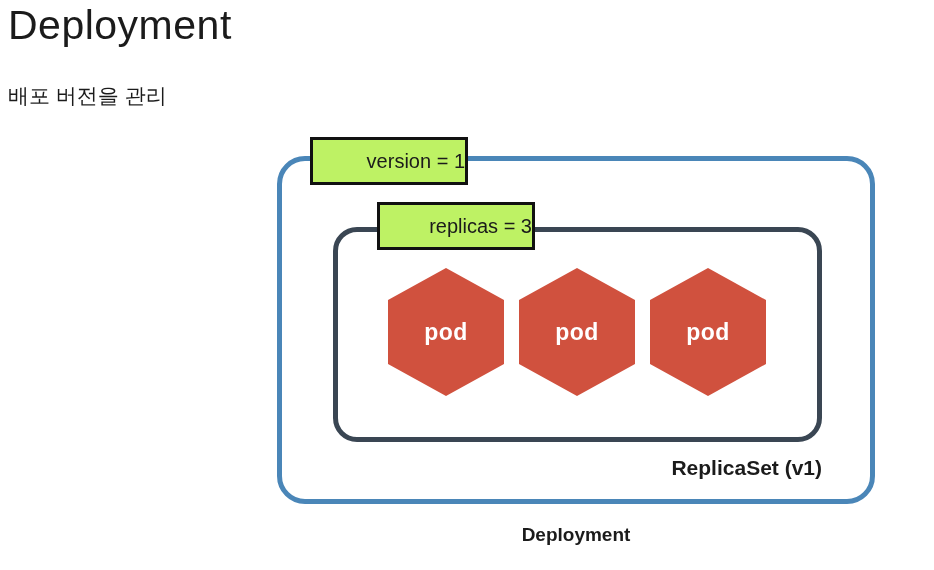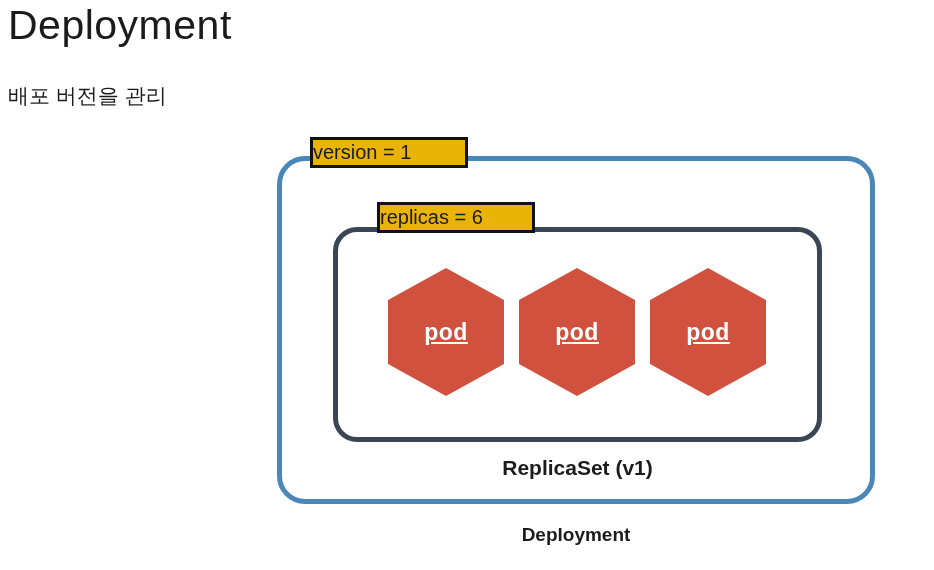--- a/index.html
+++ b/index.html
@@ -48,26 +48,26 @@
     top: 227px;
     width: 479px;
     height: 205px;
     border: 5px solid var(--replicaset-border, #3a4653);
     border-radius: 24px;
     background: #ffffff;
   }
   .label-box {
     position: absolute;
     box-sizing: border-box;
-    height: 31px;
+    height: 48px;
     border: 3px solid var(--label-box-border, #111111);
-    background: #eab308;
+    background: #bef264;
     display: flex;
     align-items: center;
-    justify-content: flex-start;
+    justify-content: flex-end;
     font-size: 20px;
     color: var(--text, #1b1b1b);
     z-index: 5;
   }
   .version-label { left: 310px; top: 137px; width: 158px; }
   .replicas-label { left: 377px; top: 202px; width: 158px; }
   .hexagon {
     position: absolute;
     top: 268px;
     width: 116px;
@@ -77,31 +77,30 @@
     display: flex;
     align-items: center;
     justify-content: center;
     z-index: 3;
   }
   .hexagon .pod-label {
     color: var(--pod-text, #ffffff);
     font-size: 23px;
     font-weight: 700;
     letter-spacing: 0.5px;
-    text-decoration: underline;
   }
   .hex-1 { left: 388px; }
   .hex-2 { left: 519px; }
   .hex-3 { left: 650px; }
   .replicaset-caption {
     position: absolute;
     left: 333px;
     top: 456px;
     width: 489px;
-    text-align: center;
+    text-align: right;
     font-size: 21px;
     font-weight: 700;
     color: var(--text, #1b1b1b);
   }
   .deployment-caption {
     position: absolute;
     left: 277px;
     top: 524px;
     width: 598px;
     text-align: center;
@@ -121,21 +120,21 @@
 
   <div class="deployment-box"></div>
 
   <div class="replicaset-box"></div>
 
   <div class="label-box version-label">
     <span>version = 1</span>
   </div>
 
   <div class="label-box replicas-label">
-    <span>replicas = 6</span>
+    <span>replicas = 3</span>
   </div>
 
   <div class="hexagon hex-1">
     <span class="pod-label">pod</span>
   </div>
 
   <div class="hexagon hex-2">
     <span class="pod-label">pod</span>
   </div>
 

